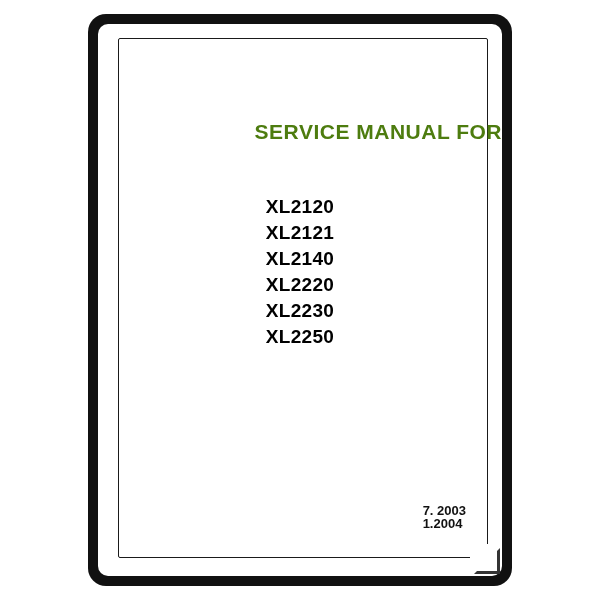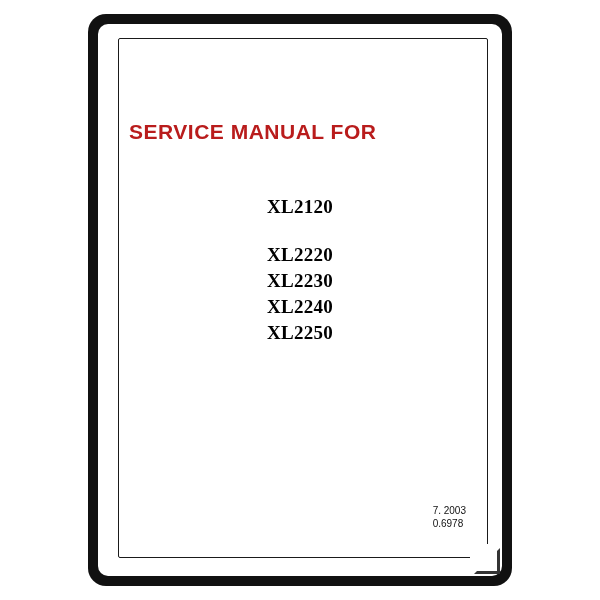--- a/index.html
+++ b/index.html
@@ -91,95 +91,95 @@
     top: 0;
     right: 0;
     bottom: 0;
   }
 
   .doc-title {
     position: absolute;
     left: 0;
     right: 0;
     top: 96px;
-    text-align: left;
+    text-align: right;
     font-size: 21px;
     font-weight: bold;
     letter-spacing: 0.5px;
-    color: #b91c1c;
+    color: #4d7c0f;
     margin-left: 31px;
   }
 
   .model-list {
     position: absolute;
     left: 0;
     right: 0;
     top: 170px;
     text-align: center;
   }
 
   .model-group {
     margin: 0;
     padding: 0;
     list-style: none;
-    font-family: Liberation Serif, serif;
   }
 
   .model-group + .model-group {
-    margin-top: 22px;
   }
 
   .model-item {
     font-size: 19px;
     font-weight: bold;
     color: #000000;
     line-height: 26px;
     letter-spacing: 0.3px;
   }
 
   .footer-dates {
     position: absolute;
     right: 36px;
     bottom: 46px;
     text-align: left;
-    font-size: 10px;
+    font-size: 13px;
     color: #111111;
     line-height: 13px;
+    font-weight: bold;
   }
 </style>
 </head>
 <body>
 
 <div id="page-wrap">
   <div class="page-outer">
     <div class="page-inner">
       <div class="page-rule"></div>
 
       <div class="content">
 
         <div class="doc-title">SERVICE MANUAL FOR</div>
 
         <div class="model-list">
 
           <ul class="model-group">
             <li class="model-item">XL2120</li>
+            <li class="model-item">XL2121</li>
+            <li class="model-item">XL2140</li>
           </ul>
 
           <ul class="model-group">
             <li class="model-item">XL2220</li>
             <li class="model-item">XL2230</li>
-            <li class="model-item">XL2240</li>
             <li class="model-item">XL2250</li>
           </ul>
 
         </div>
 
         <div class="footer-dates">
           <div>7. 2003</div>
-          <div>0.6978</div>
+          <div>1.2004</div>
         </div>
 
       </div>
 
       <div class="corner-fold"></div>
     </div>
   </div>
 </div>
 
 </body></html>

